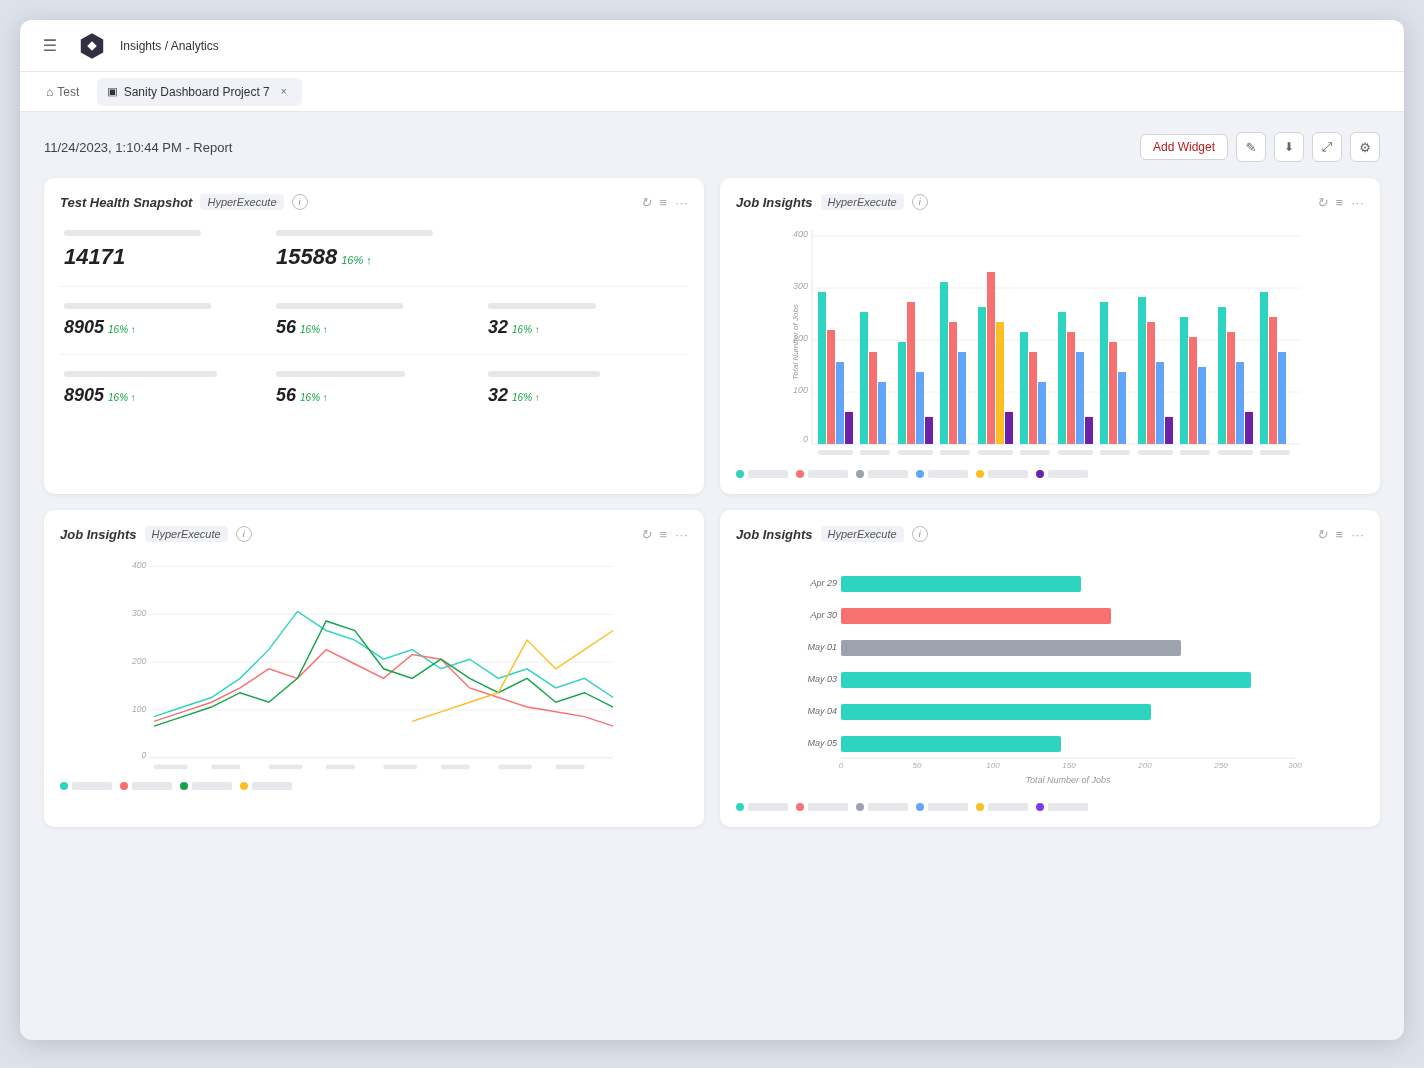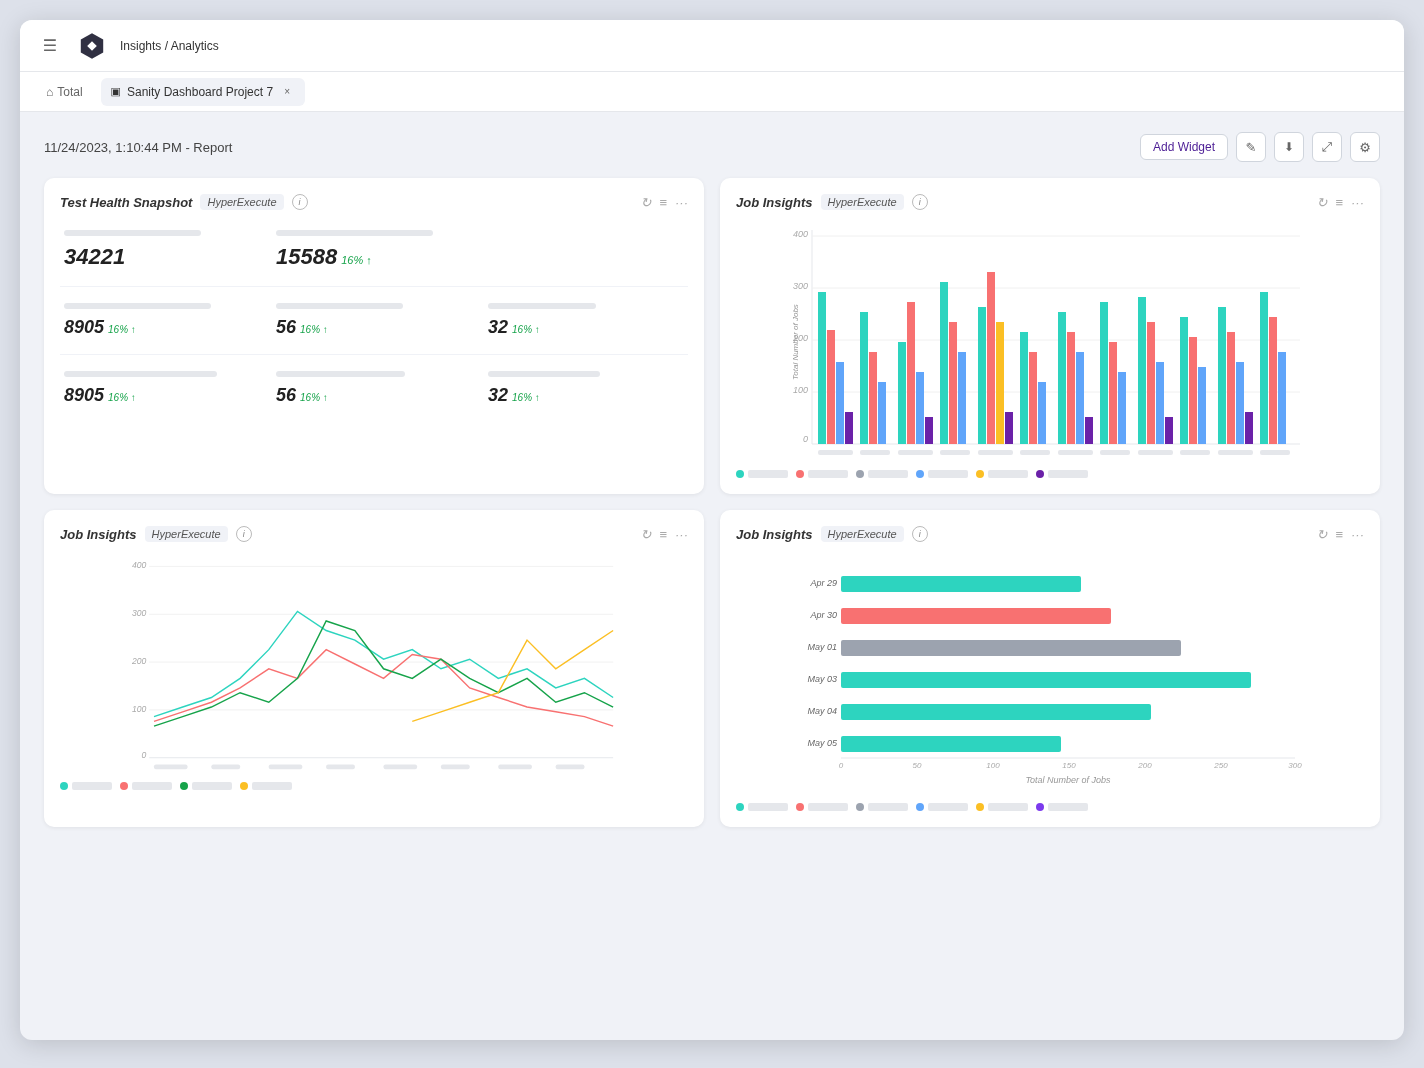--- a/index.html
+++ b/index.html
@@ -95,21 +95,21 @@
       display: flex;
       gap: 8px;
       align-items: center;
     }
     .add-widget-btn {
       background: #fff;
       border: 1px solid #d0d5dd;
       border-radius: 6px;
       padding: 5px 12px;
       font-size: 12px;
-      color: #4c1d95;
+      color: #b91c1c;
       cursor: pointer;
       font-weight: 500;
     }
     .icon-btn {
       width: 30px; height: 30px;
       background: #fff;
       border: 1px solid #d0d5dd;
       border-radius: 6px;
       display: flex; align-items: center; justify-content: center;
       cursor: pointer;
@@ -254,21 +254,21 @@
     <svg class="titlebar-logo" viewBox="0 0 40 40" fill="none">
       <path d="M20 4 L34 12 L34 28 L20 36 L6 28 L6 12 Z" fill="#1a1a2e" opacity="0.9"></path>
       <path d="M14 20 L20 14 L26 20 L20 26 Z" fill="white"></path>
     </svg>
     <span class="titlebar-title">Insights / Analytics</span>
   </div>
 
   <div class="tab-bar">
     <div class="tab-home">
       <span>⌂</span>
-      <span>Total</span>
+      <span>Test</span>
     </div>
     <div class="tab-active">
       <span style="font-size:11px;">▣</span>
       <span>Sanity Dashboard Project 7</span>
       <div class="tab-close">×</div>
     </div>
   </div>
 
   <div class="main-content">
 
@@ -304,21 +304,21 @@
             <div class="widget-icon-btn">↻</div>
             <div class="widget-icon-btn">≡</div>
             <div class="widget-icon-btn">···</div>
           </div>
         </div>
 
         <div class="metrics-grid">
           <div class="metric-item">
             <div class="metric-label-bar"></div>
             <div class="metric-value">
-              <span>34221</span>
+              <span>14171</span>
             </div>
           </div>
           <div class="metric-item">
             <div class="metric-label-bar" style="width:80%"></div>
             <div class="metric-value">
               <span>15588</span>
               <span class="metric-change up">16% ↑</span>
             </div>
           </div>
         </div>

